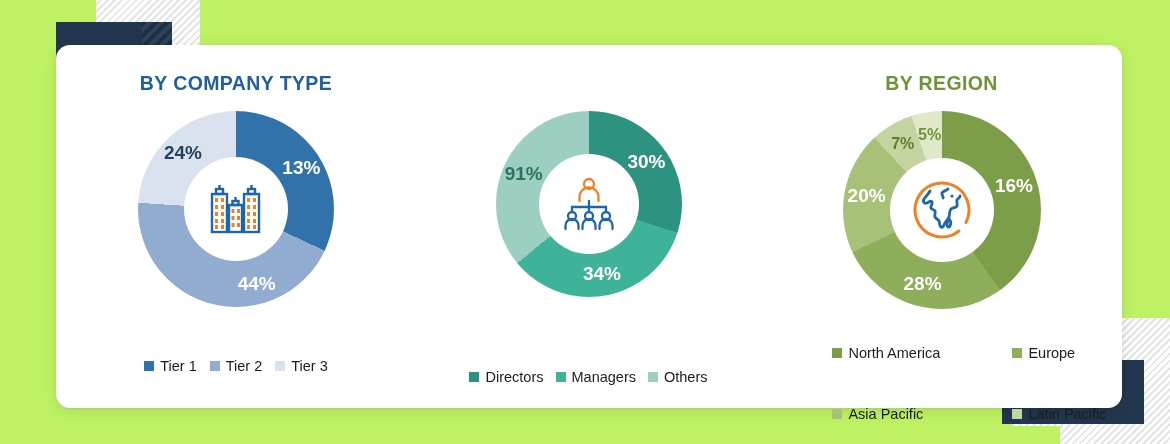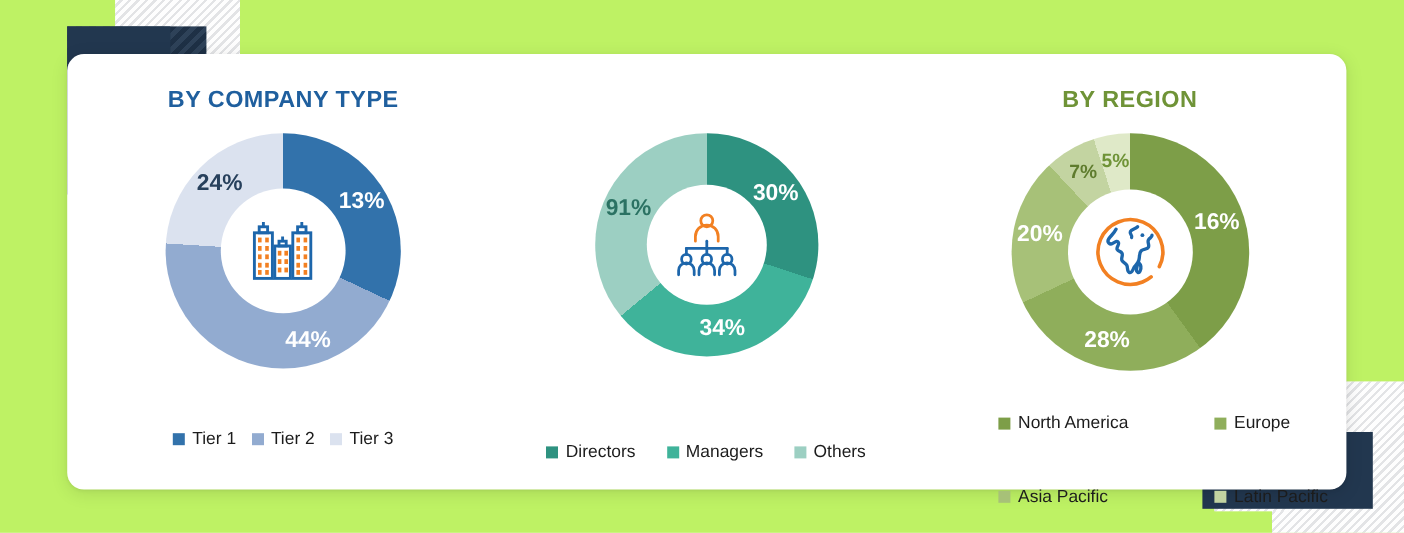--- a/index.html
+++ b/index.html
@@ -149,21 +149,21 @@
     white-space: nowrap;
     margin-top: 37px;
   }
   .legend-swatch {
     width: 10px;
     height: 10px;
     margin-right: 6px;
     flex: 0 0 auto;
   }
   #legend-company     { top: 276px; gap: 0 13px; }
-  #legend-designation { top: 287px; gap: 0 26px; }
+  #legend-designation { top: 287px; gap: 0 12px; }
   #legend-region {
     top: 263px;
     display: grid;
     grid-template-columns: 176px auto;
     row-gap: 8px;
     column-gap: 4px;
     justify-content: center;
     padding-left: 56px;
     box-sizing: border-box;
     font-size: 14.5px;

